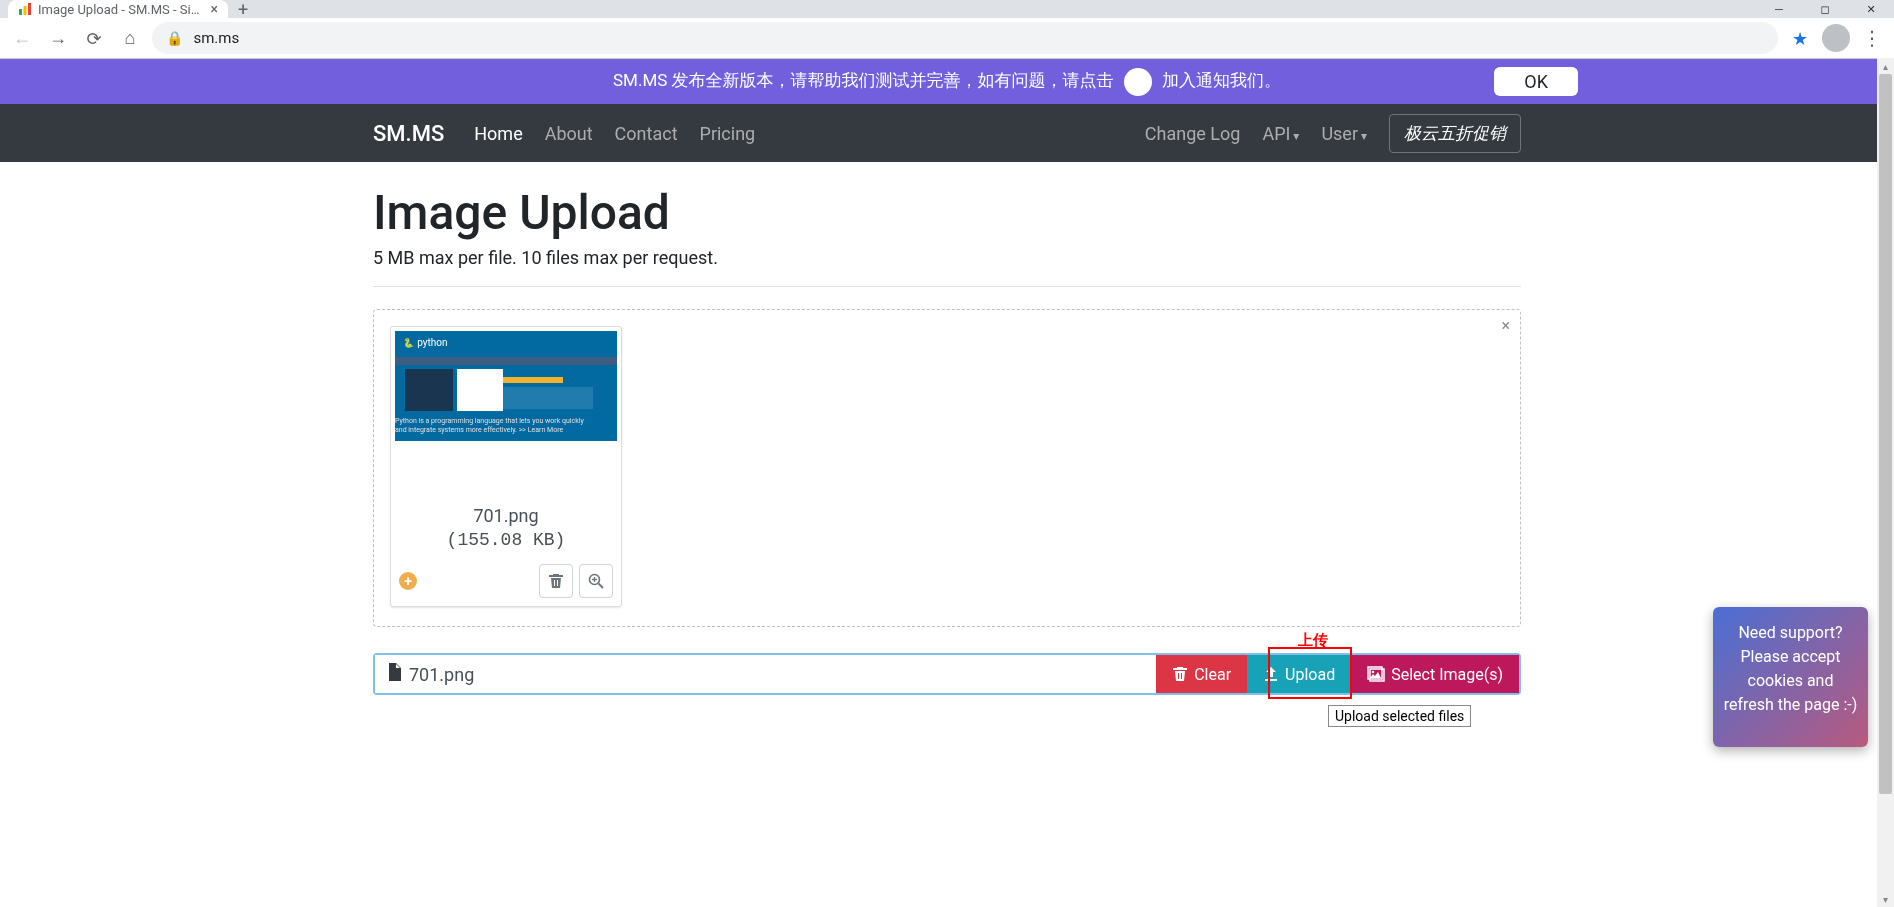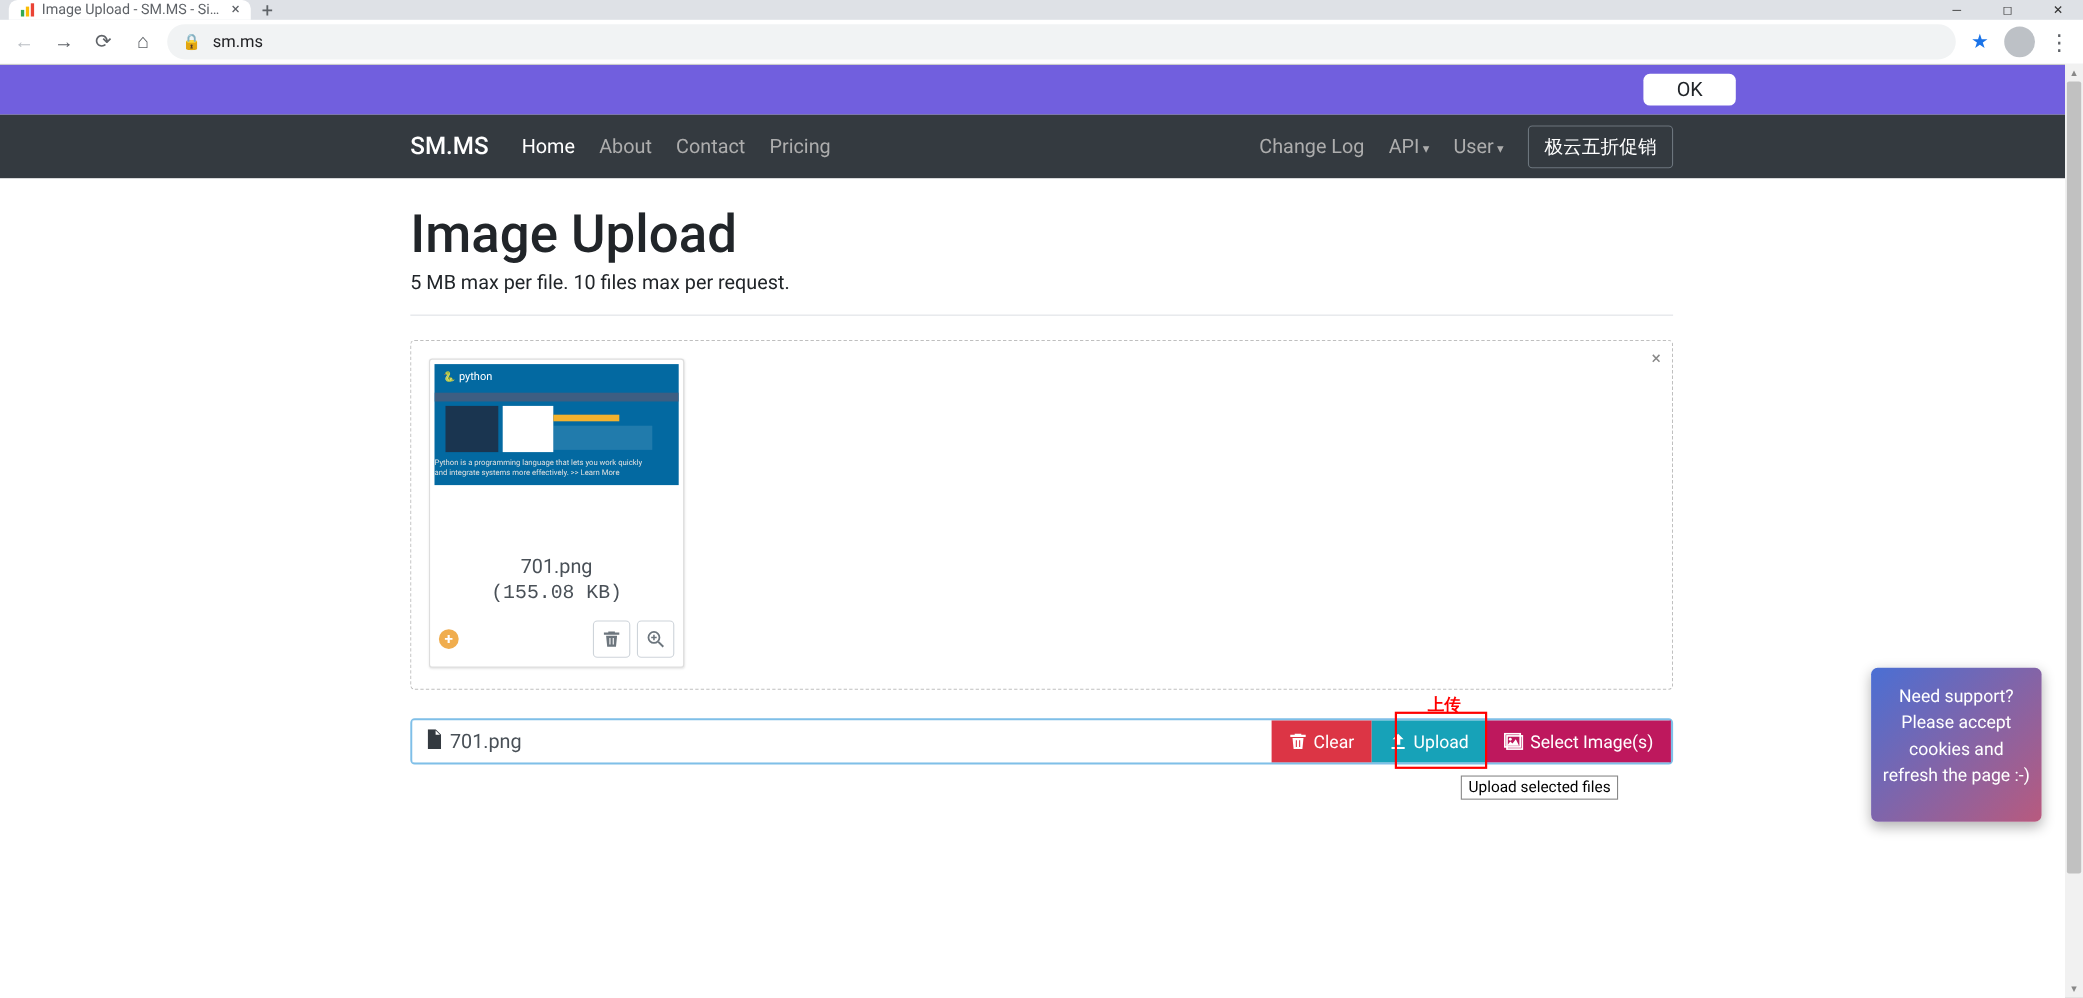--- a/index.html
+++ b/index.html
@@ -31,21 +31,21 @@
     .banner .ok-btn { position: absolute; right: 316px; background: #fff; color: #212529; border: none; border-radius: 6px; padding: 4px 30px; font-size: 18px; cursor: pointer; }
     .banner .wx-icon { display: inline-flex; width: 28px; height: 28px; background: #fff; border-radius: 50%; margin: 0 6px; vertical-align: middle; }
 
     .navbar { background: #343a40; height: 58px; display: flex; align-items: center; padding: 0 calc((100% - 1148px)/2); }
     .navbar .brand { color: #fff; font-size: 22px; font-weight: 500; margin-right: 30px; }
     .navbar .nav-links { display: flex; gap: 22px; }
     .navbar .nav-link { color: #adadad; font-size: 18px; cursor: pointer; }
     .navbar .nav-link.active { color: #fff; }
     .navbar .right-links { margin-left: auto; display: flex; align-items: center; gap: 22px; }
     .navbar .nav-caret::after { content: " ▾"; font-size: 12px; }
-    .navbar .promo-btn { border: 1px solid #6c757d; color: #fff; padding: 7px 14px; border-radius: 4px; font-size: 17px; cursor: pointer; }
+    .navbar .promo-btn { border: 1px solid #6c757d; color: #fff; padding: 7px 14px; border-radius: 4px; font-size: 17px; cursor: pointer; font-style: italic; }
 
     .container { width: 1148px; margin: 0 auto; padding-top: 22px; }
     .page-title { font-size: 48px; color: #212529; font-weight: 500; margin-bottom: 6px; }
     .subtitle { font-size: 18px; color: #212529; margin-bottom: 18px; }
     hr { border: none; border-top: 1px solid #dee2e6; margin-bottom: 22px; }
 
     .dropzone { border: 1px dashed #bfbfbf; border-radius: 4px; min-height: 318px; padding: 16px; position: relative; }
     .dz-close { position: absolute; top: 6px; right: 10px; font-size: 16px; color: #888; cursor: pointer; }
     .file-card { width: 232px; border: 1px solid #ddd; border-radius: 3px; background: #fff; box-shadow: 0 1px 2px rgba(0,0,0,.1); padding: 4px; }
     .thumb { width: 222px; height: 110px; background: #0369a1; margin: 0 auto; position: relative; overflow: hidden; }
@@ -69,21 +69,21 @@
     .file-input { flex: 1; display: flex; align-items: center; padding: 0 12px; gap: 8px; font-size: 18px; color: #495057; background: #fff; }
     .file-input .doc-icon { font-size: 16px; color: #343a40; }
     .btn { border: none; padding: 0 16px; font-size: 16px; color: #fff; display: flex; align-items: center; gap: 6px; cursor: pointer; height: 100%; }
     .btn-clear { background: #dc3545; }
     .btn-upload { background: #17a2b8; position: relative; }
     .btn-select { background: #be185d; }
     .red-box { position: absolute; border: 2px solid #ff0000; pointer-events: none; }
     .red-label { position: absolute; color: #ff0000; font-size: 15px; font-weight: bold; }
     .tooltip { position: absolute; background: #fff; border: 1px solid #888; padding: 2px 6px; font-size: 14px; white-space: nowrap; }
 
-    .support-box { position: fixed; right: 38px; bottom: 160px; width: 155px; height: 140px; background: linear-gradient(135deg, #4a6fd4 0%, #b85a7e 100%); color: #fff; font-size: 16px; text-align: center; padding: 14px 8px; border-radius: 6px; box-shadow: 0 4px 12px rgba(0,0,0,.3); line-height: 1.5; }
+    .support-box { position: fixed; right: 26px; bottom: 160px; width: 155px; height: 140px; background: linear-gradient(135deg, #4a6fd4 0%, #b85a7e 100%); color: #fff; font-size: 16px; text-align: center; padding: 14px 8px; border-radius: 6px; box-shadow: 0 4px 12px rgba(0,0,0,.3); line-height: 1.5; }
 
     .scrollbar-v { position: fixed; right: 0; top: 58px; bottom: 0; width: 17px; background: #f1f1f1; }
     .scrollbar-v .thumb-sb { position: absolute; left: 2px; right: 2px; top: 16px; height: 720px; background: #c1c1c1; border-radius: 2px; }
     .scrollbar-v .arrow { position: absolute; left: 0; right: 0; height: 16px; display: flex; align-items: center; justify-content: center; font-size: 10px; color: #888; }
     .scrollbar-v .arrow.up { top: 0; }
     .scrollbar-v .arrow.down { bottom: 0; }
     .win-controls { position: fixed; top: 0; right: 0; display: flex; }
     .win-btn { width: 46px; height: 18px; display: flex; align-items: center; justify-content: center; font-size: 11px; color: #333; cursor: pointer; }
   </style>
 </head>
@@ -121,20 +121,25 @@
 
 <div class="win-controls">
   <div class="win-btn">─</div>
   <div class="win-btn">◻</div>
   <div class="win-btn">✕</div>
 </div>
 
 <div class="page">
 
   <div class="banner">
+    <span>
+      <span>SM.MS 发布全新版本，请帮助我们测试并完善，如有问题，请点击</span>
+      <span class="wx-icon"></span>
+      <span>加入通知我们。</span>
+    </span>
     <button class="ok-btn">OK</button>
   </div>
 
   <div class="navbar">
     <div class="brand">SM.MS</div>
     <div class="nav-links">
       <span class="nav-link active">Home</span>
       <span class="nav-link">About</span>
       <span class="nav-link">Contact</span>
       <span class="nav-link">Pricing</span>

